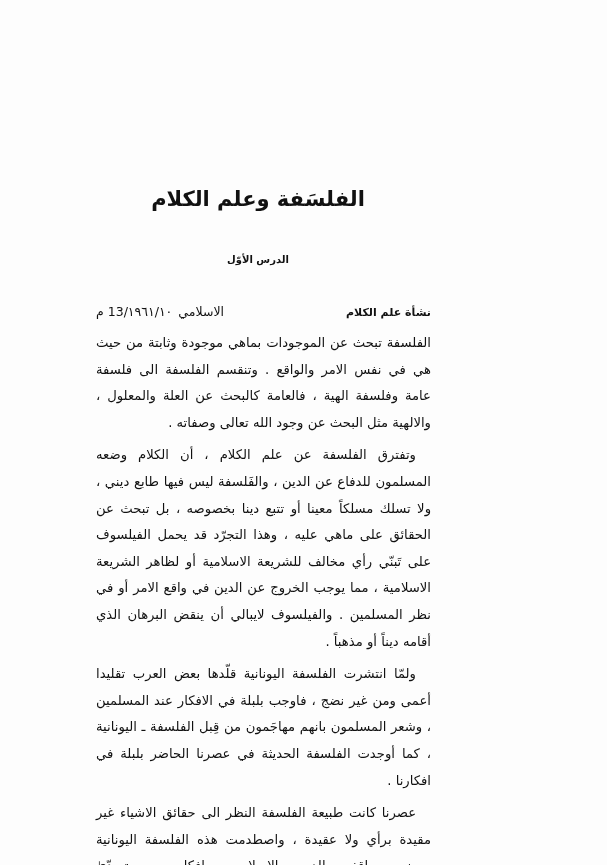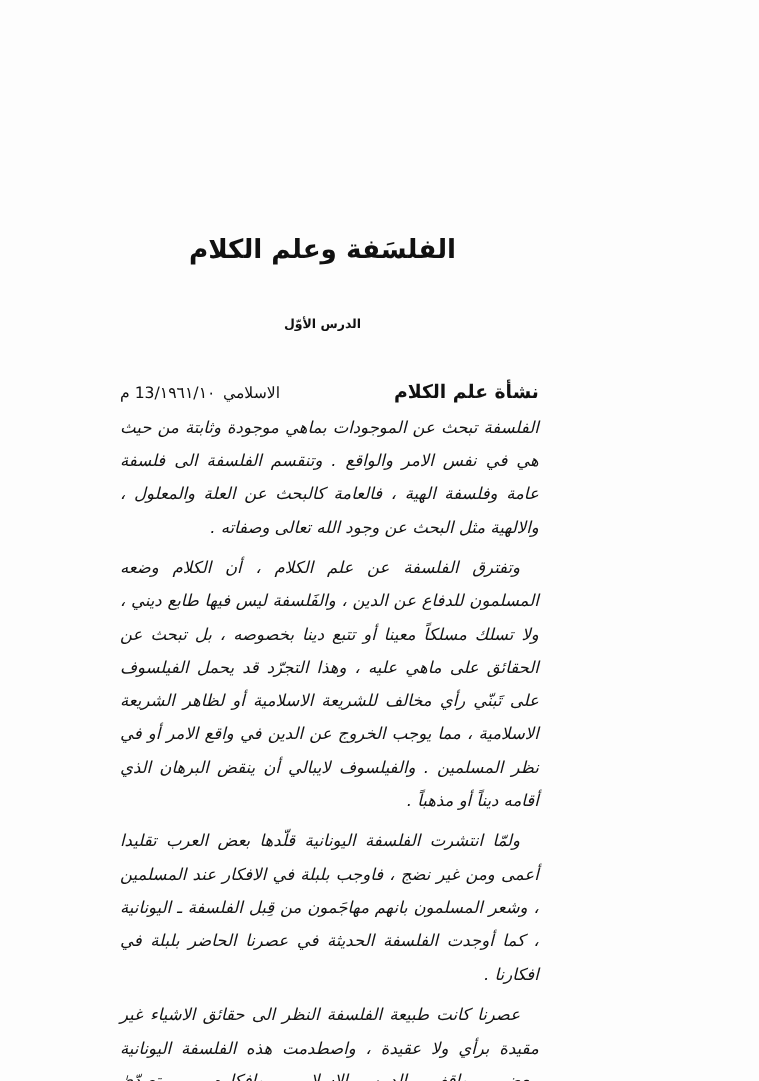--- a/index.html
+++ b/index.html
@@ -45,41 +45,40 @@
       top: 304px;
       right: 73px;
       left: 84px;
       height: 24px;
       display: flex;
       justify-content: space-between;
       align-items: baseline;
     }
     .section-title {
       font-weight: bold;
-      font-size: 15px;
+      font-size: 11px;
     }
     .section-date {
       font-size: 12.5px;
       display: flex;
       gap: 6px;
     }
     .body {
       position: absolute;
       top: 330px;
       right: 73px;
       left: 84px;
       font-size: 13.2px;
       line-height: 26.6px;
       text-align: justify;
       text-align-last: right;
     }
     .body p {
       margin: 0 0 6px 0;
       text-indent: 15px;
-      font-style: italic;
     }
     .body p.first {
       text-indent: 0;
     }
     .body p.last {
       text-align-last: justify;
     }
   </style>
 </head>
 <body>

